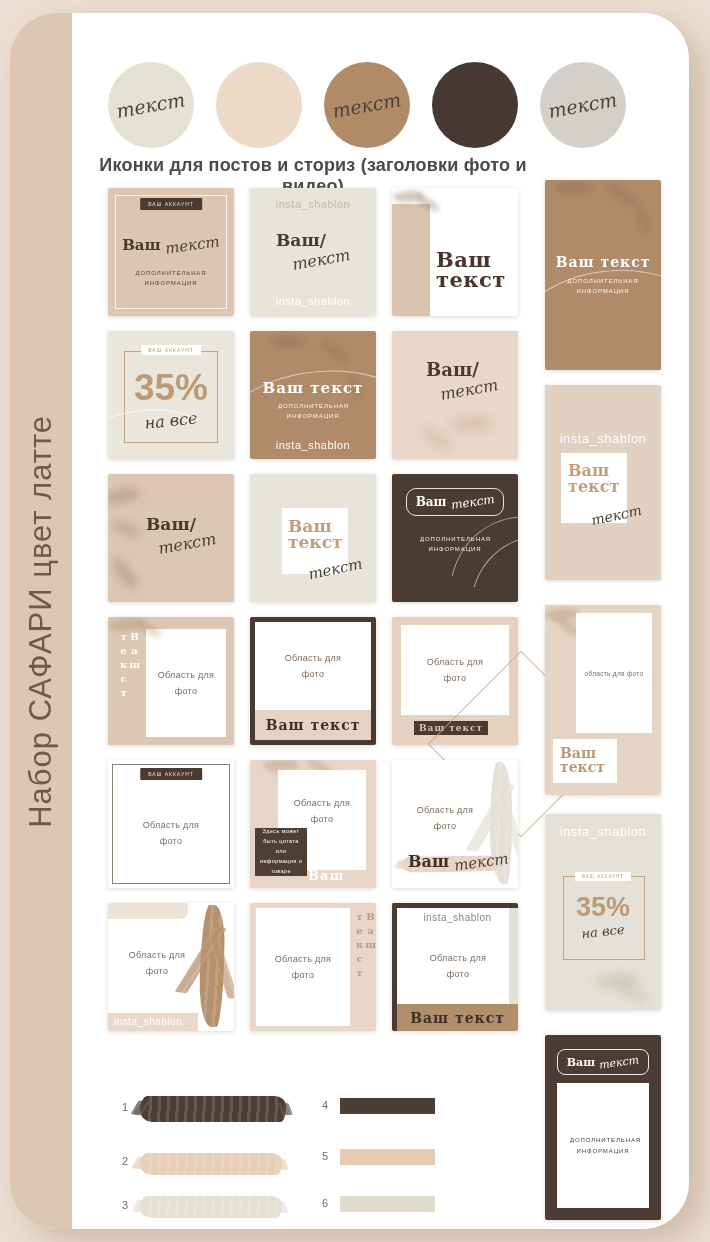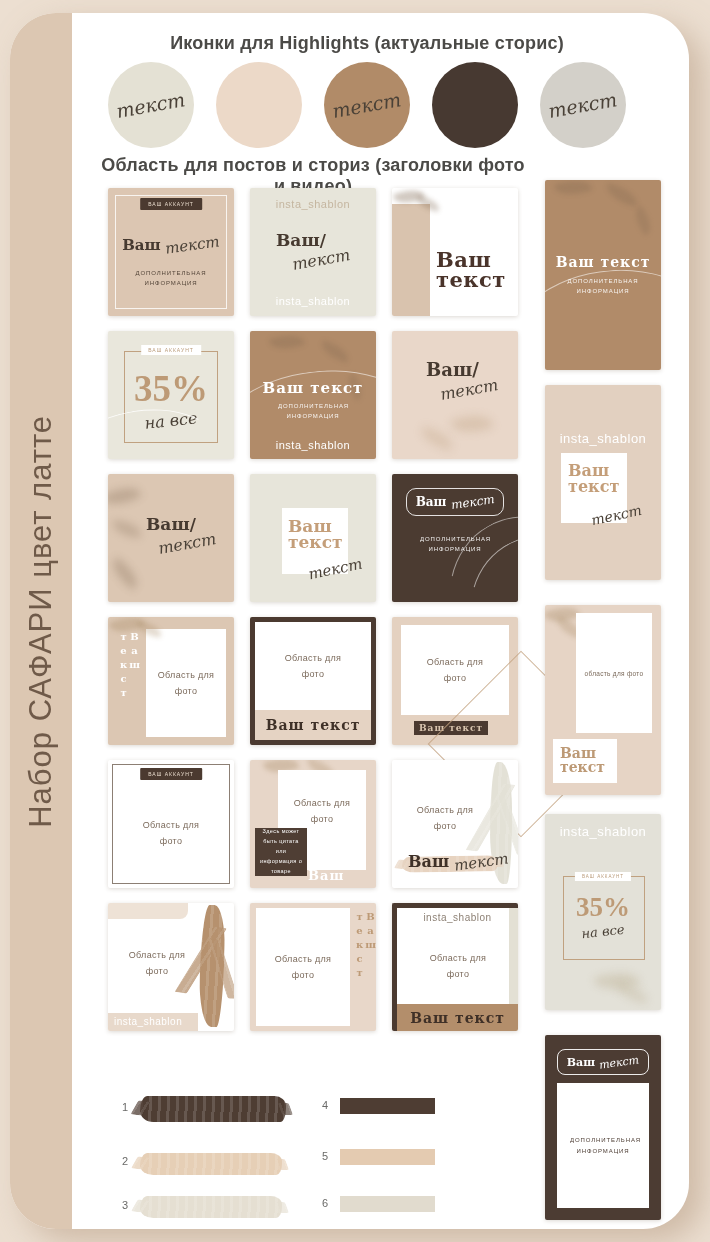--- a/index.html
+++ b/index.html
@@ -30,52 +30,51 @@
   .frame-tan{position:absolute;border:1px solid #c0a180;}
   .leaf{position:absolute;background:#7d654e;border-radius:10% 80% 10% 80%;filter:blur(2.5px);}
   .curve{position:absolute;border:1px solid rgba(255,255,255,.55);border-color:rgba(255,255,255,.55) transparent transparent transparent;border-radius:50%;pointer-events:none;}
   .vtext{writing-mode:vertical-rl;text-orientation:upright;letter-spacing:3px;}
   .brush{position:absolute;background-image:repeating-linear-gradient(92deg,rgba(255,255,255,.14) 0 3px,transparent 3px 9px);border-radius:8px 12px 6px 14px/60% 40% 55% 45%;}
   .brush::before{content:"";position:absolute;left:-6px;top:18%;width:13px;height:55%;background:inherit;transform:skewX(-25deg) rotate(6deg);opacity:.75;border-radius:2px;}
   .brush::after{content:"";position:absolute;right:-5px;top:28%;width:11px;height:48%;background:inherit;transform:skewX(20deg);opacity:.65;border-radius:2px;}
   .srect{position:absolute;height:16px;width:95px;}
   .snum{position:absolute;font-size:11px;color:#6a6a68;}
   .gold-diamond{position:absolute;width:130px;height:130px;border:1px solid #c2a07e;transform:rotate(45deg);opacity:.8;pointer-events:none;}
-  .pct{font-family:Liberation Serif, serif;font-weight:700;color:#bd9a76;}
+  .pct{font-family:Liberation Sans, sans-serif;font-weight:700;color:#bd9a76;}
 </style>
 </head>
 <body>
 
 <div class="sheet">
 
   <div class="side-strip">
     <div class="side-label">Набор САФАРИ цвет латте</div>
   </div>
 
-  <h1 style="left:50px;top:20px;width:614px;">Иконки для Highlights (актуальные сторис)</h1>
 
   <div class="circles">
     <div class="circle c1">
         <span class="script">текст</span>
       </div>
     <div class="circle c2">
         <span class="script"></span>
       </div>
     <div class="circle c3">
         <span class="script">текст</span>
       </div>
     <div class="circle c4">
         <span class="script"></span>
       </div>
     <div class="circle c5">
         <span class="script">текст</span>
       </div>
   </div>
 
-  <h2 style="left:88px;top:142px;width:430px;">Область для постов и сториз (заголовки фото и видео)</h2>
+  <h2 style="left:88px;top:142px;width:430px;">Иконки для постов и сториз (заголовки фото и видео)</h2>
 
   <div class="card" style="left:98px;top:175px;background:#dcc6b2;">
     <div class="inset-border" style="left:7px;top:7px;right:7px;bottom:7px;"></div>
     <div class="badge-dark" style="left:50%;top:10px;transform:translateX(-50%);">ВАШ АККАУНТ</div>
     <div class="abs" style="left:0;top:48px;width:100%;text-align:center;">
       <span class="serif" style="font-size:15px;">Ваш</span>
       <span class="script" style="font-size:15px;display:inline-block;transform:rotate(-8deg);">текст</span>
     </div>
     <div class="abs tiny" style="left:23px;top:80px;width:80px;color:#55463a;">ДОПОЛНИТЕЛЬНАЯ ИНФОРМАЦИЯ</div>
   </div>

